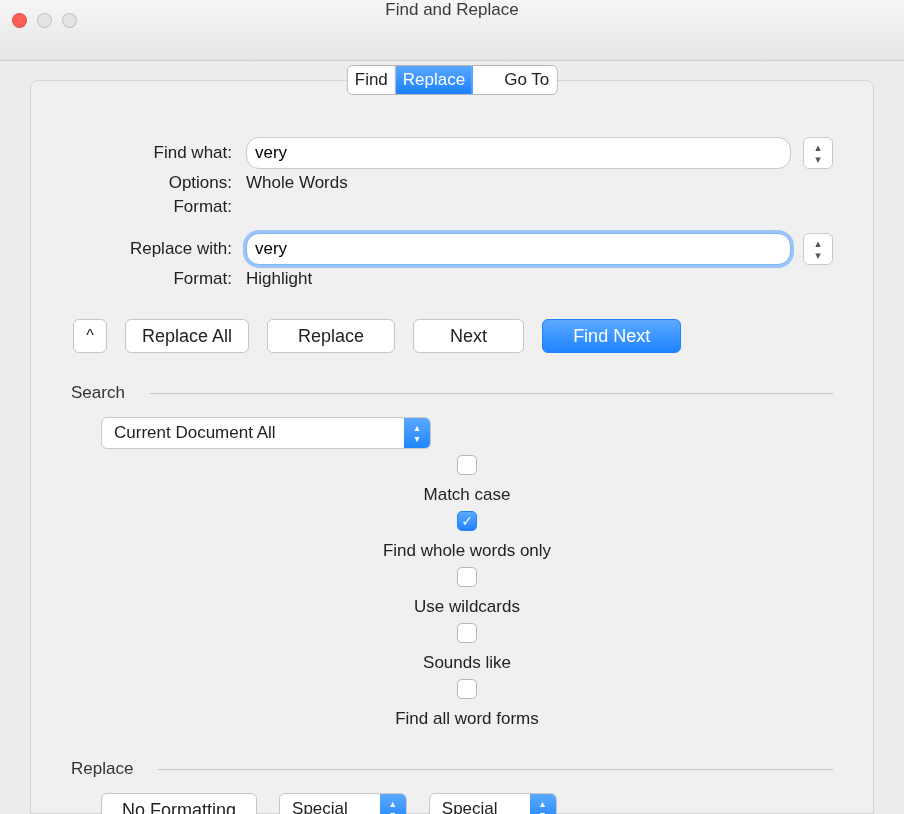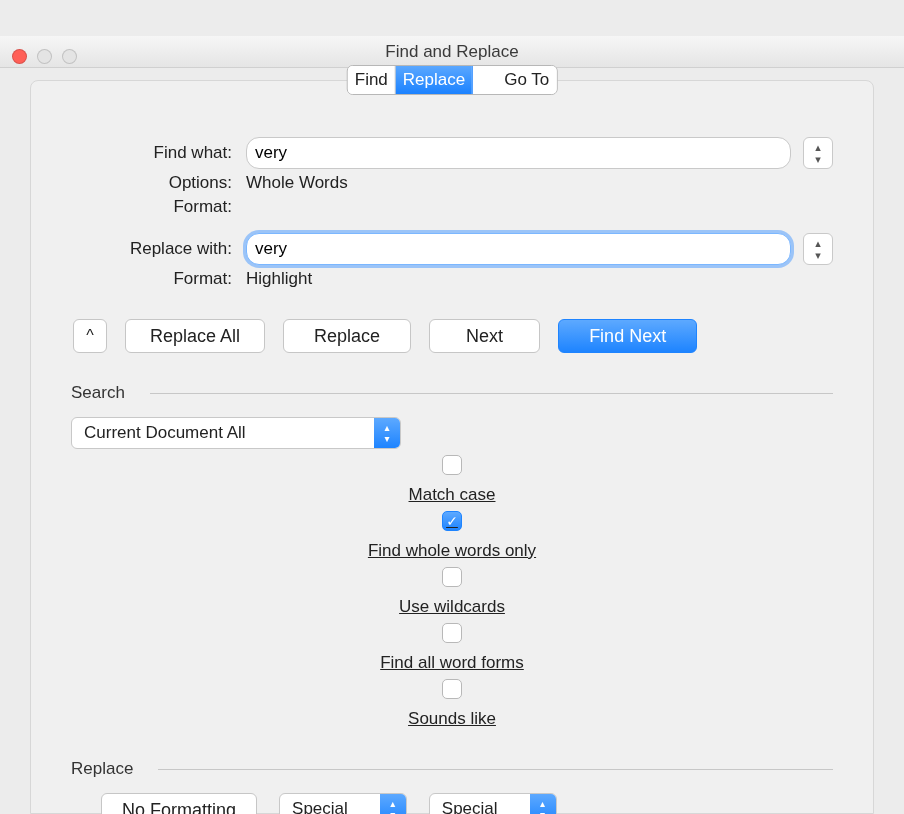--- a/index.html
+++ b/index.html
@@ -9,28 +9,26 @@
     font-size: 17px;
     background: #ececec;
     width: 904px;
     height: 814px;
     overflow: hidden;
     color: #222;
   }
 
   
   .titlebar {
-    height: 32px;
+    height: 61px;
     background: linear-gradient(#f6f6f6, #e5e5e5);
     border-bottom: 1px solid #d0d0d0;
     position: relative;
     display: flex;
-    align-items: center;
-    justify-content: center;
-    margin-top: 36px;
+    justify-content: center;
   }
   .titlebar .title {
     font-size: 17px;
     color: #3a3a3a;
   }
   .traffic {
     position: absolute;
     left: 12px;
     top: 13px;
     display: flex;
@@ -147,21 +145,21 @@
     gap: 18px;
     align-items: center;
     padding-left: 2px;
   }
   .btn {
     height: 34px;
     border: 1px solid #c6c6c6;
     border-radius: 6px;
     background: #fff;
     font-size: 18px;
-    padding: 0 24px;
+    padding: 0 16px;
     color: #222;
     cursor: default;
     display: inline-flex;
     align-items: center;
     justify-content: center;
   }
   .btn.small { width: 34px; padding: 0; font-size: 16px; }
   .btn.primary {
     background: linear-gradient(#5da9ff, #1e84ff);
     border: 1px solid #1e84ff;
@@ -208,21 +206,21 @@
     align-items: center;
     justify-content: center;
     color: #fff;
     font-size: 10px;
     line-height: 1;
     gap: 1px;
   }
 
   .options {
     margin-top: 14px;
-    text-decoration: underline;
+    margin-left: 30px;
   }
   .checkline {
     display: flex;
     align-items: center;
     gap: 10px;
     margin-top: 6px;
     font-size: 17px;
     flex-direction: column;
   }
   .checkbox {
@@ -339,25 +337,25 @@
         <span>✓</span>
       </span>
       <span>Find whole words only</span>
     </div>
     <div class="checkline">
       <span class="checkbox"></span>
       <span>Use wildcards</span>
     </div>
     <div class="checkline">
       <span class="checkbox"></span>
+      <span>Sounds like</span>
+    </div>
+    <div class="checkline">
+      <span class="checkbox"></span>
       <span>Find all word forms</span>
-    </div>
-    <div class="checkline">
-      <span class="checkbox"></span>
-      <span>Sounds like</span>
     </div>
   </div>
 
   <div class="section-title">
     <span>Replace</span>
     <span class="rule"></span>
   </div>
 
   <div class="replace-row">
     <div class="btn" style="padding:0 20px">No Formatting</div>

